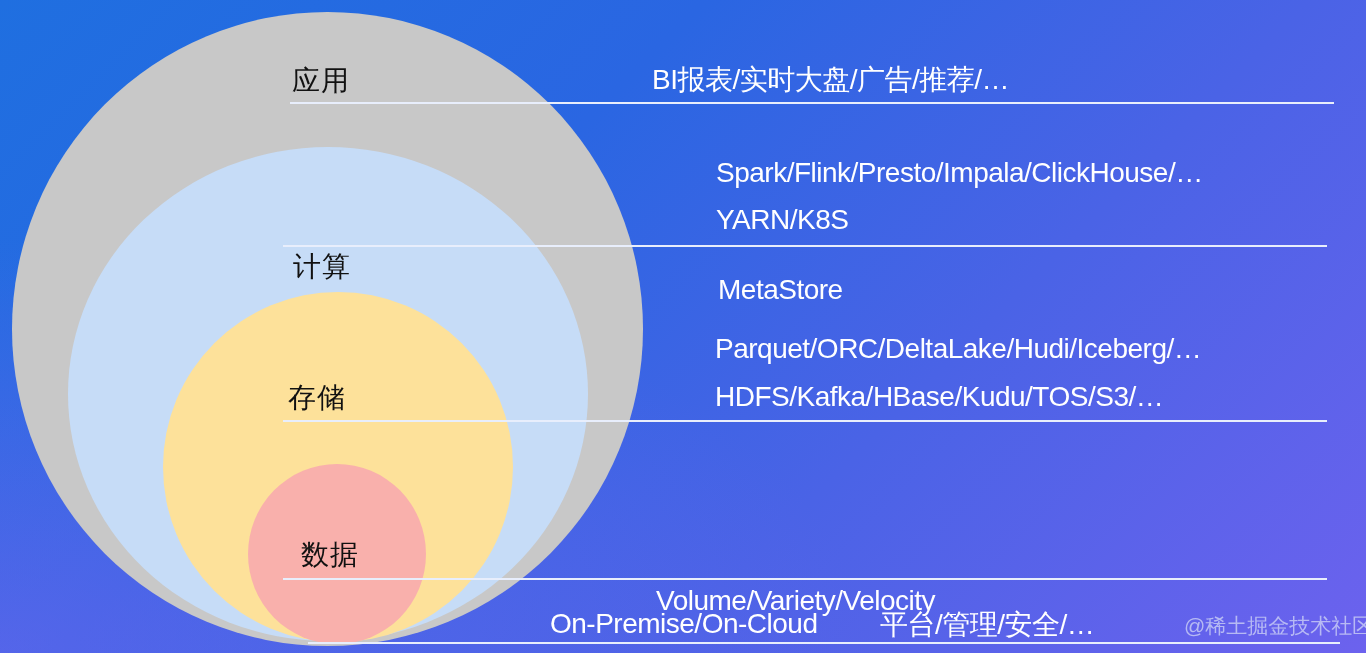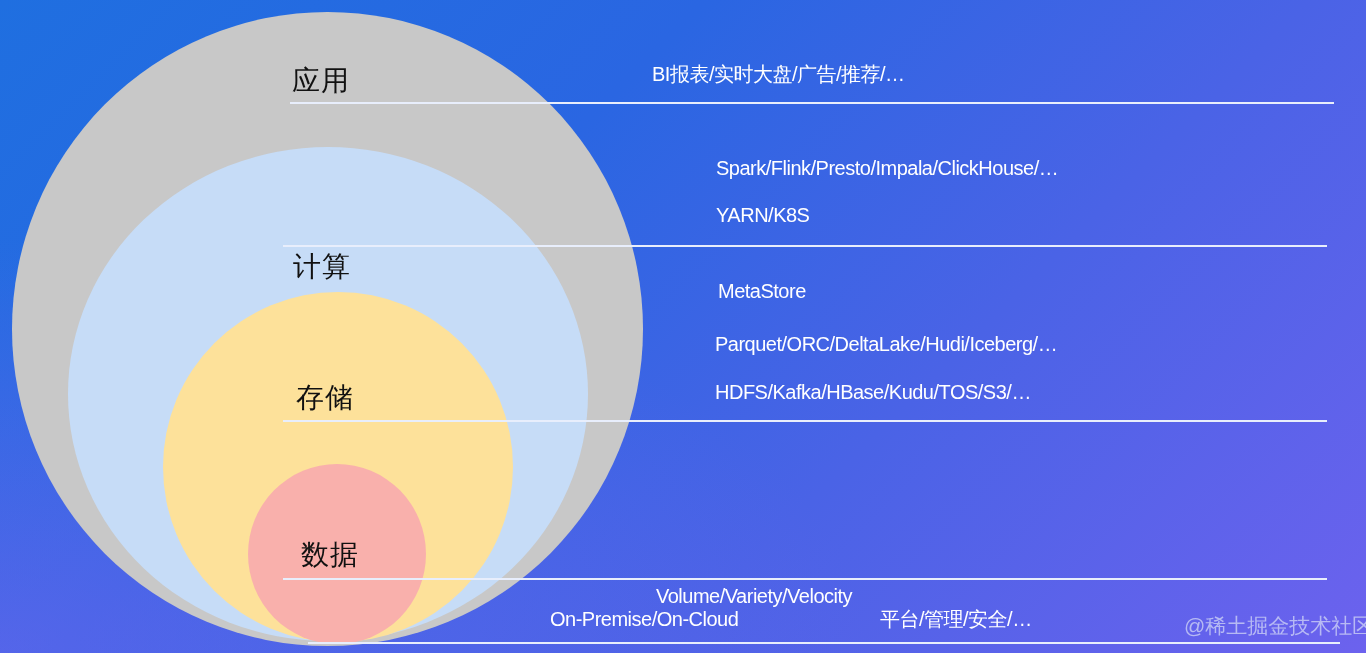--- a/index.html
+++ b/index.html
@@ -3,50 +3,50 @@
 <meta charset="utf-8">
 <style>
   html,body{margin:0;padding:0;}
   body{width:1366px;height:653px;overflow:hidden;position:relative;
     background:linear-gradient(135deg,#1f6fe0 0%,#2a66e2 35%,#4a63e6 65%,#6c62ee 100%);
     font-family:"Liberation Sans","DejaVu Sans",sans-serif;}
   .bg-tint{position:absolute;inset:0;background:radial-gradient(ellipse at 0% 100%,rgba(120,100,240,0.55) 0%,rgba(120,100,240,0) 45%);}
   .ell{position:absolute;border-radius:50%;}
   .label{position:absolute;color:#111;font-size:28px;font-family:"DejaVu Sans",sans-serif;letter-spacing:1px;}
   .line{position:absolute;height:2px;background:#e8eefc;}
-  .txt{position:absolute;color:#fff;font-size:20px;white-space:nowrap;letter-spacing:-0.5px;}
+  .txt{position:absolute;color:#fff;font-size:28px;white-space:nowrap;letter-spacing:-0.5px;}
   .wm{position:absolute;color:rgba(210,215,245,0.75);font-size:21px;white-space:nowrap;}
 </style>
 </head>
 <body>
 
 <div class="bg-tint"></div>
 
 <div class="ell" style="left:12px;top:12px;width:631px;height:634px;background:#c8c8c8;"></div>
 <div class="ell" style="left:68px;top:147px;width:520px;height:494px;background:#c6dcf7;"></div>
 <div class="ell" style="left:163px;top:292px;width:350px;height:350px;background:#fde19a;"></div>
 <div class="ell" style="left:248px;top:464px;width:178px;height:180px;background:#f9b0ac;"></div>
 
 <div class="label" style="left:292px;top:62px;">应用</div>
 <div class="label" style="left:293px;top:204px;margin-top:44px;">计算</div>
-<div class="label" style="left:296px;top:379px;">存储</div>
+<div class="label" style="left:288px;top:379px;">存储</div>
 <div class="label" style="left:301px;top:536px;">数据</div>
 
 <div class="line" style="left:290px;top:102px;width:1044px;"></div>
 <div class="line" style="left:283px;top:245px;width:1044px;"></div>
 <div class="line" style="left:283px;top:420px;width:1044px;"></div>
 <div class="line" style="left:283px;top:578px;width:1044px;"></div>
 <div class="line" style="left:308px;top:642px;width:1032px;"></div>
 
 <div class="txt" style="left:652px;top:61px;">BI报表/实时大盘/广告/推荐/…</div>
 
 <div class="txt" style="left:716px;top:157px;">Spark/Flink/Presto/Impala/ClickHouse/…</div>
 <div class="txt" style="left:716px;top:204px;">YARN/K8S</div>
 
-<div class="txt" style="left:718px;top:280px;">MetaStore</div>
+<div class="txt" style="left:718px;top:274px;">MetaStore</div>
 <div class="txt" style="left:715px;top:333px;">Parquet/ORC/DeltaLake/Hudi/Iceberg/…</div>
 <div class="txt" style="left:715px;top:381px;">HDFS/Kafka/HBase/Kudu/TOS/S3/…</div>
 
 <div class="txt" style="left:656px;top:537px;margin-top:48px;">Volume/Variety/Velocity</div>
 
 <div class="txt" style="left:550px;top:608px;">On-Premise/On-Cloud</div>
 <div class="txt" style="left:880px;top:606px;">平台/管理/安全/…</div>
 
 <div class="wm" style="left:1184px;top:612px;">@稀土掘金技术社区</div>
 

